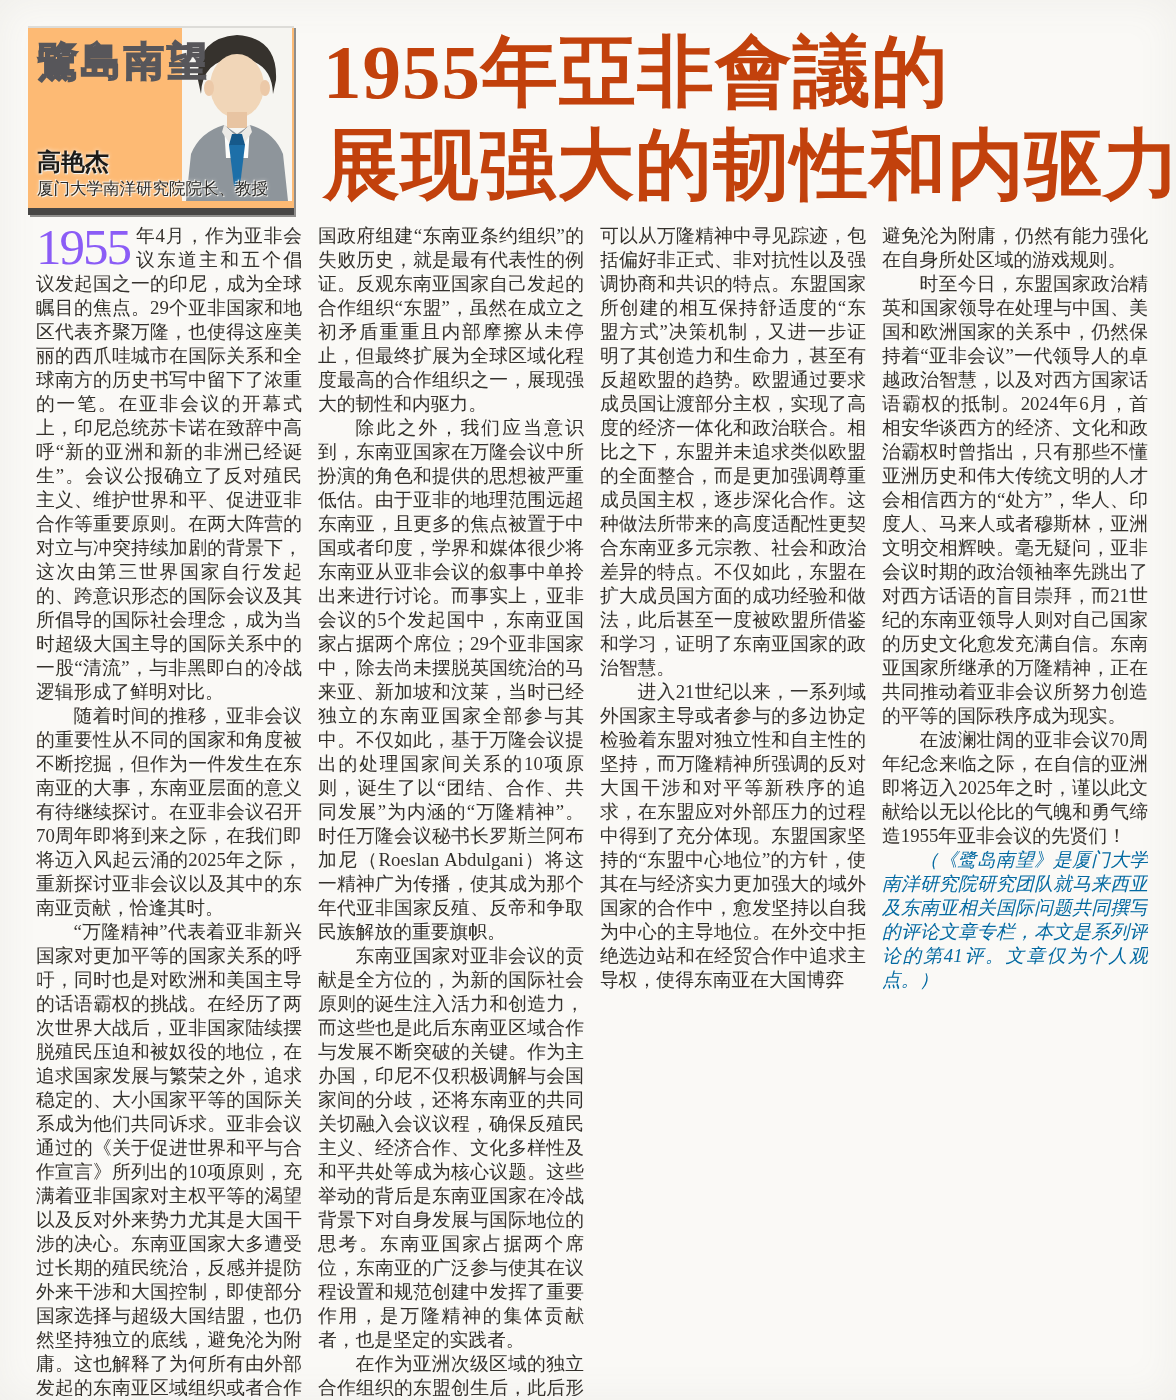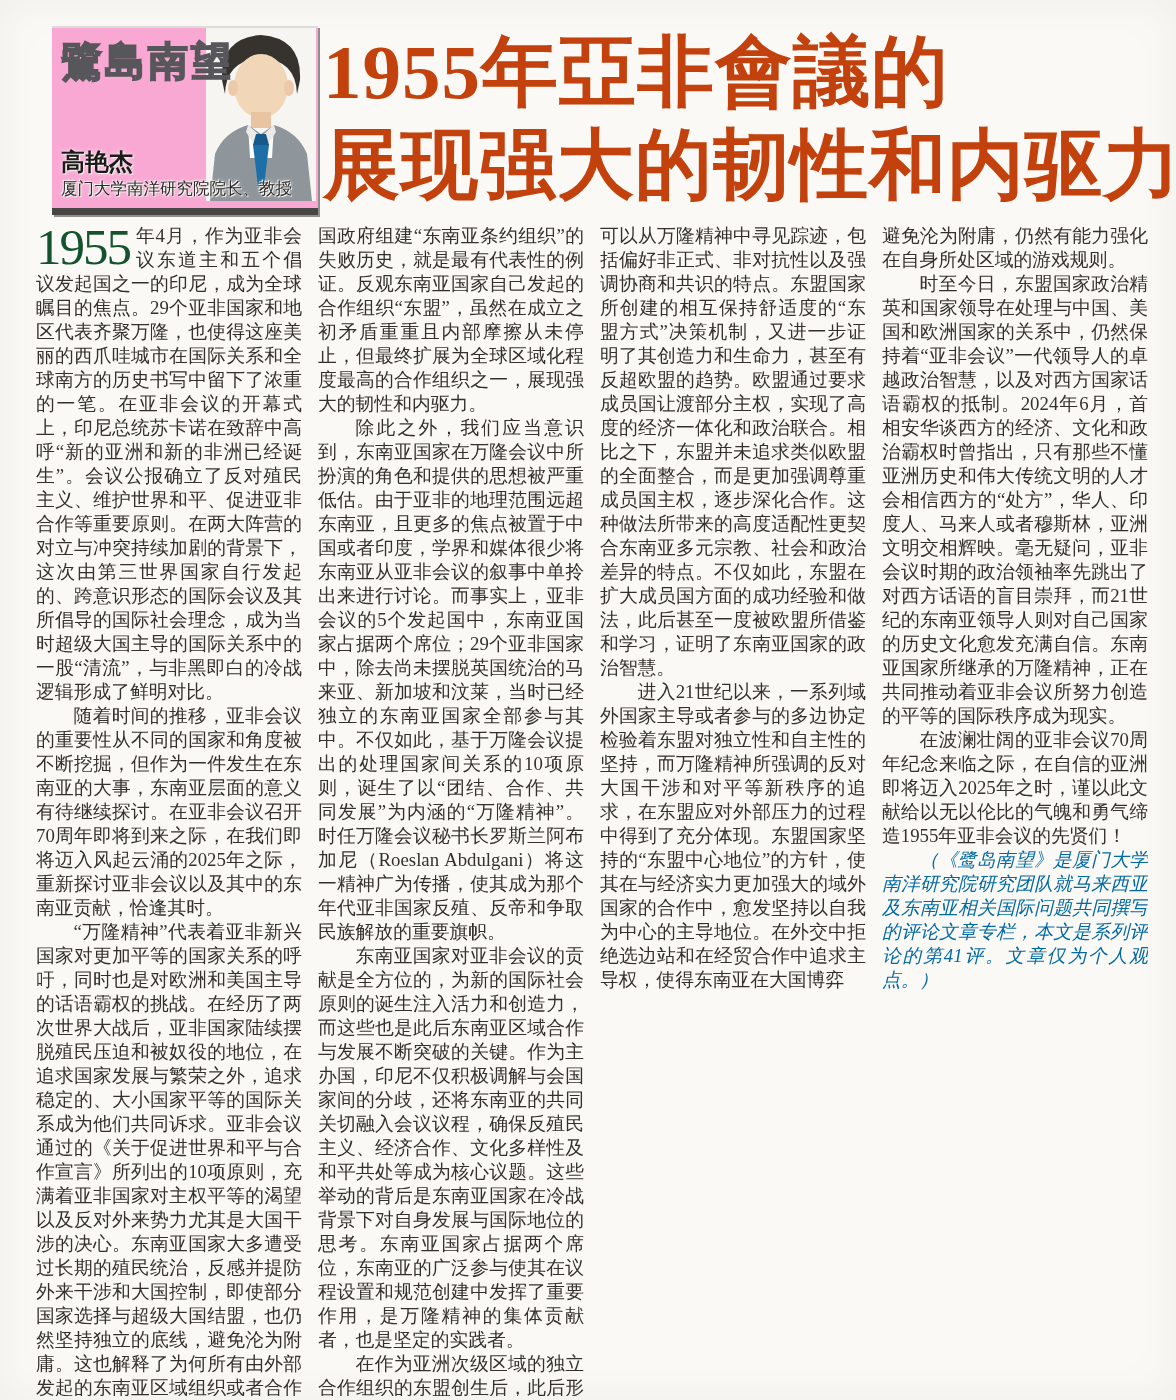--- a/index.html
+++ b/index.html
@@ -1,21 +1,21 @@
 <!DOCTYPE html>
 <html><head>
 <meta charset="utf-8">
 <style>
   html,body{margin:0;padding:0;}
   body{background:#e9e8e5;font-family:"Liberation Serif","DejaVu Serif",serif;}
   .page{position:relative;width:1176px;height:1400px;background:#faf9f6;margin:0 auto;overflow:hidden;
         box-shadow:inset 0 0 40px rgba(120,115,105,.08);}
 
   
-  .masthead{position:absolute;left:52px;top:26px;width:266px;height:182px;background:#f9a8d4;
+  .masthead{position:absolute;left:28px;top:26px;width:266px;height:182px;background:#fdba74;
             border-bottom:7px solid #474645;box-shadow:2px 2px 0 #8f8e8c, inset 0 2px 0 #dddcd8;}
   .logo{position:absolute;left:10px;top:16px;font-size:40px;font-weight:700;letter-spacing:3px;
         color:#5a5958;-webkit-text-fill-color:#f5f4f0;-webkit-text-stroke:1.7px #57565a;line-height:1;}
   .portrait{position:absolute;right:2px;top:2px;width:110px;height:173px;overflow:hidden;}
   .author-block{position:absolute;left:9px;bottom:8px;z-index:3;margin-top:40px;}
   .author-name{font-size:24px;font-weight:700;color:#1c1b19;line-height:1.1;
                font-family:"Liberation Sans","DejaVu Sans",sans-serif;
                text-shadow:0 0 4px #f5f4f0,1px 1px 0 #f5f4f0;}
   .author-title{font-size:16.5px;color:#2a2927;white-space:nowrap;margin-top:3px;
                 font-family:"Liberation Sans","DejaVu Sans",sans-serif;
@@ -27,21 +27,21 @@
   .hl-line{display:block;white-space:nowrap;}
 
   
   .body-columns{position:absolute;left:36px;top:224px;width:1112px;height:1172px;
                 display:flex;gap:16px;overflow:hidden;}
   .col{flex:0 0 266px;width:266px;font-size:18.8px;line-height:24px;text-align:justify;
        color:#34312c;word-break:break-all;}
   .para{margin:0;}
   .indent{text-indent:2em;}
   .note{font-style:italic;color:#0369a1;}
-  .dropcap{float:left;font-size:51px;line-height:44px;padding:1px 6px 0 0;color:#14532d;
+  .dropcap{float:left;font-size:51px;line-height:44px;padding:1px 6px 0 0;color:#8b5cf6;
            letter-spacing:-2px;font-weight:500;}
 </style>
 </head>
 <body>
 
 <div class="page">
 
   <header class="masthead">
     <div class="portrait">
       <svg width="110" height="173" viewBox="0 0 110 173" xmlns="http://www.w3.org/2000/svg">

